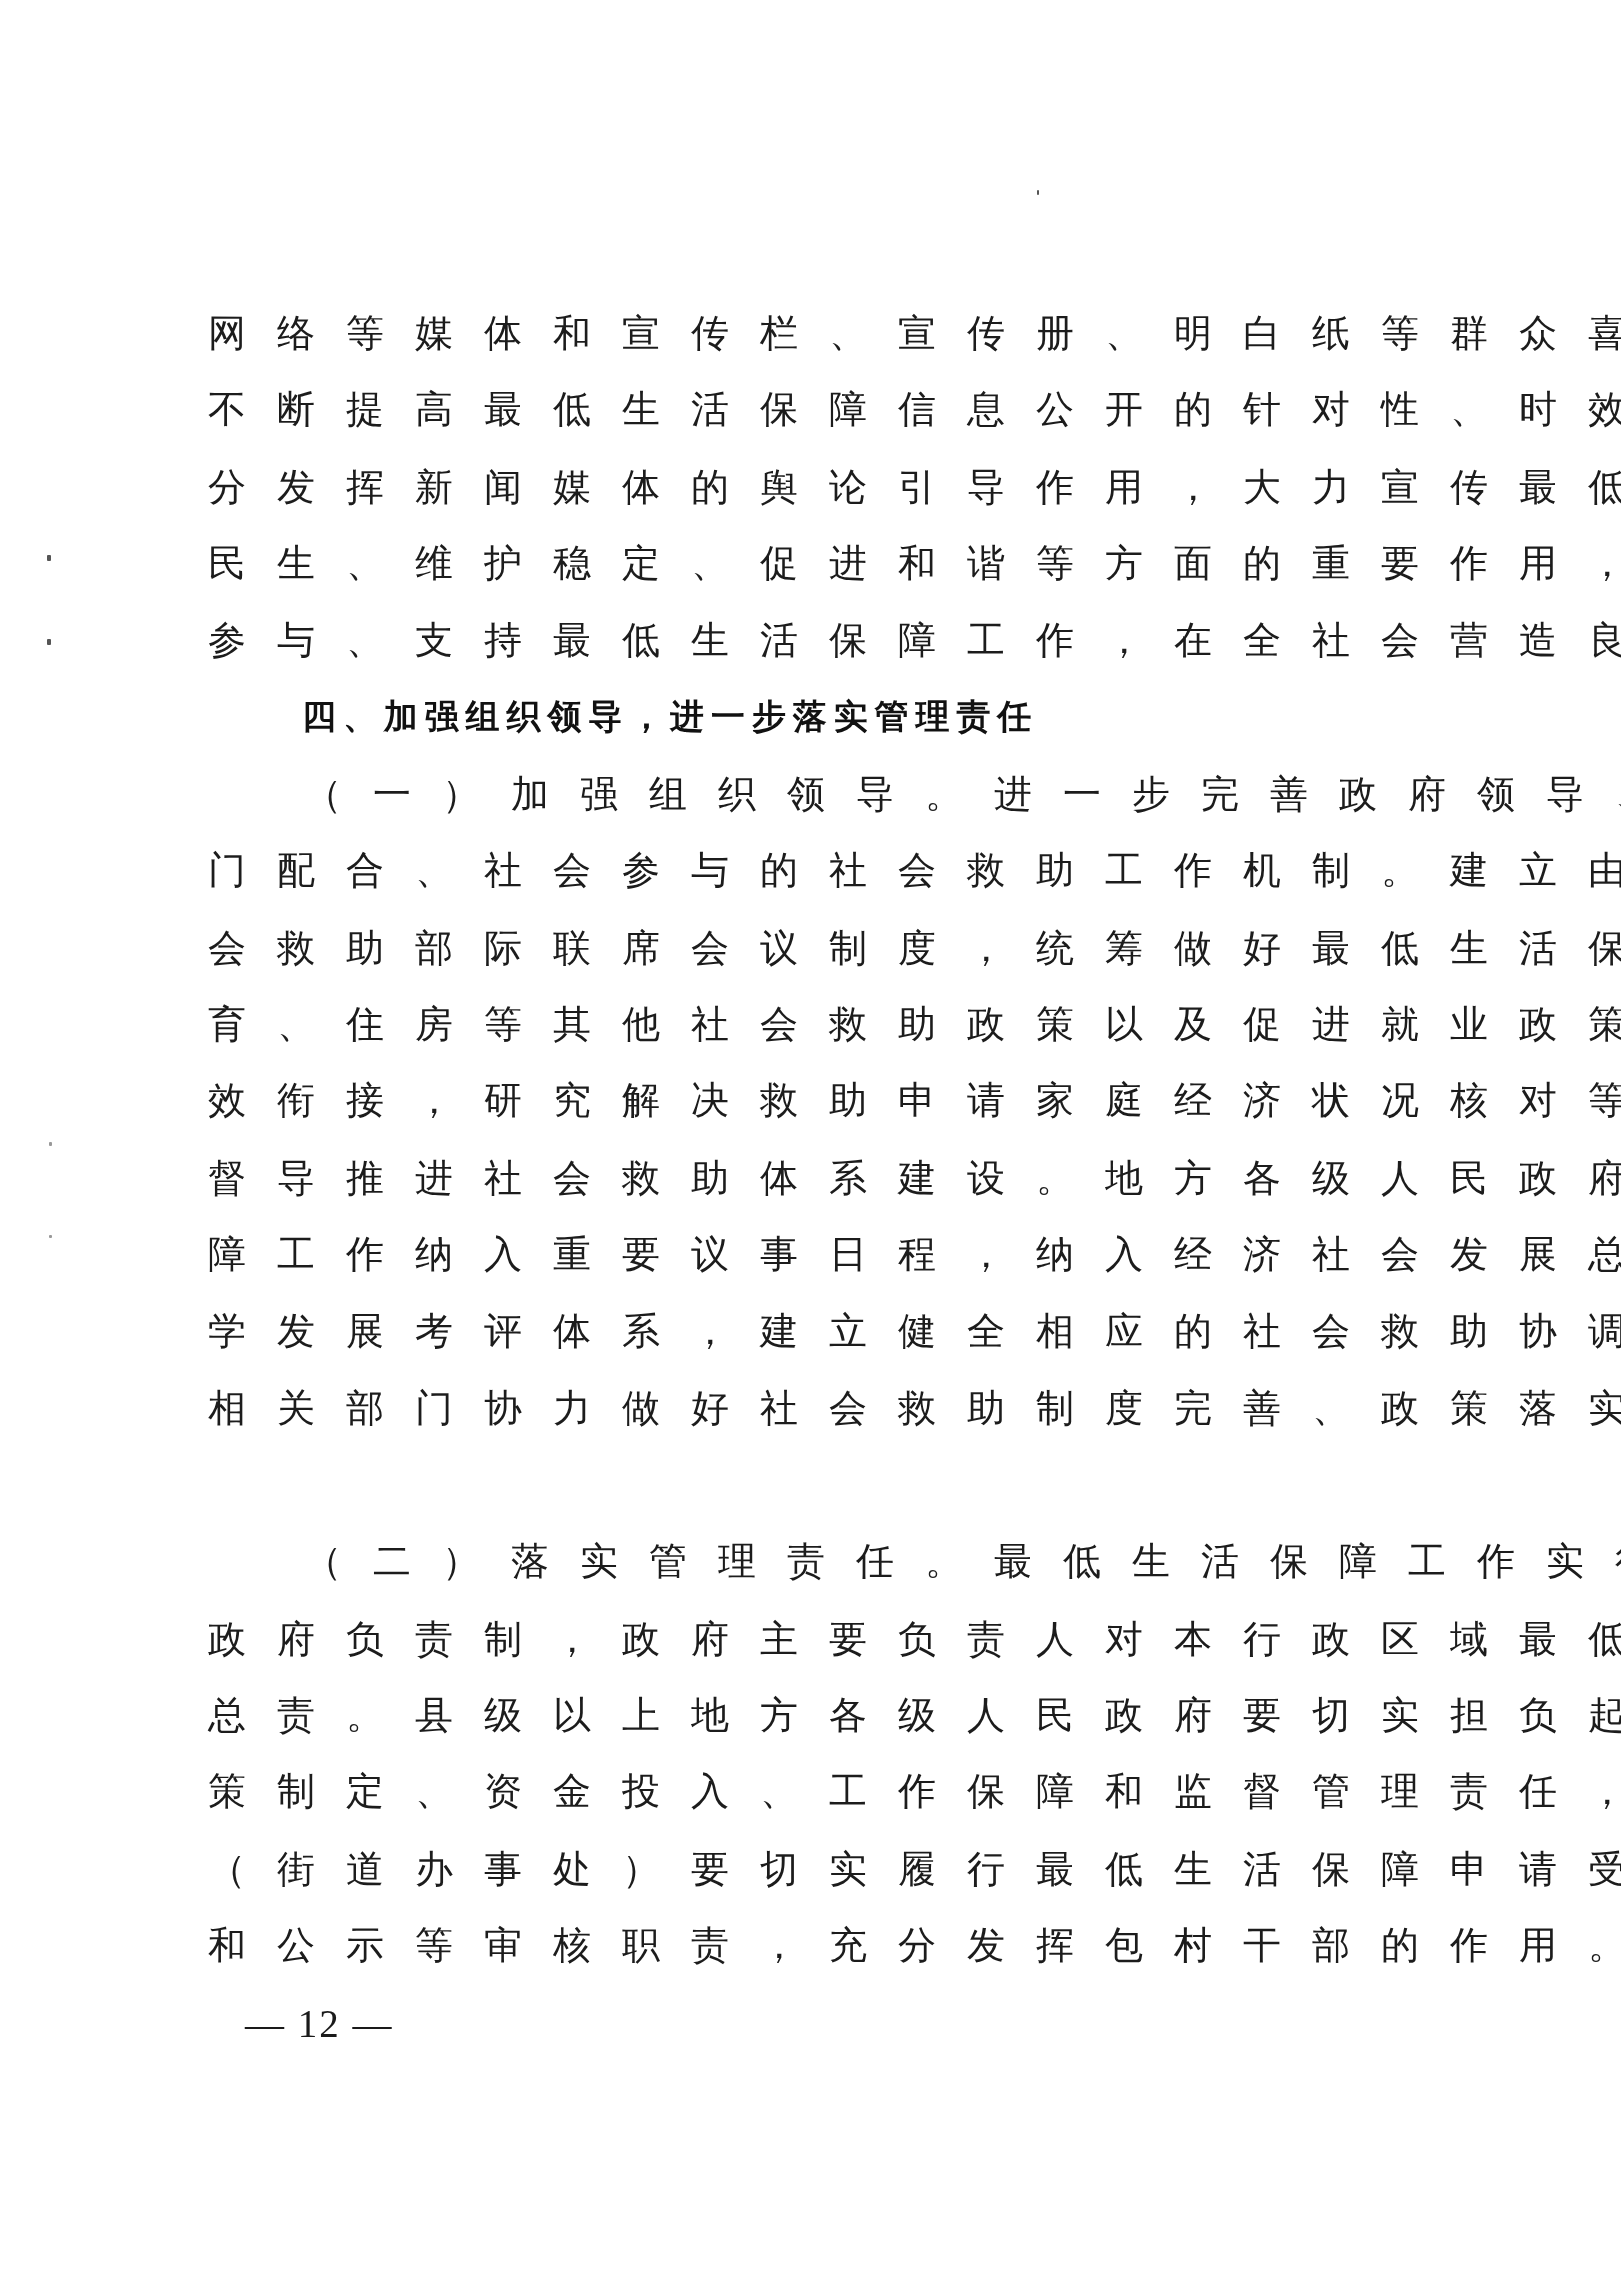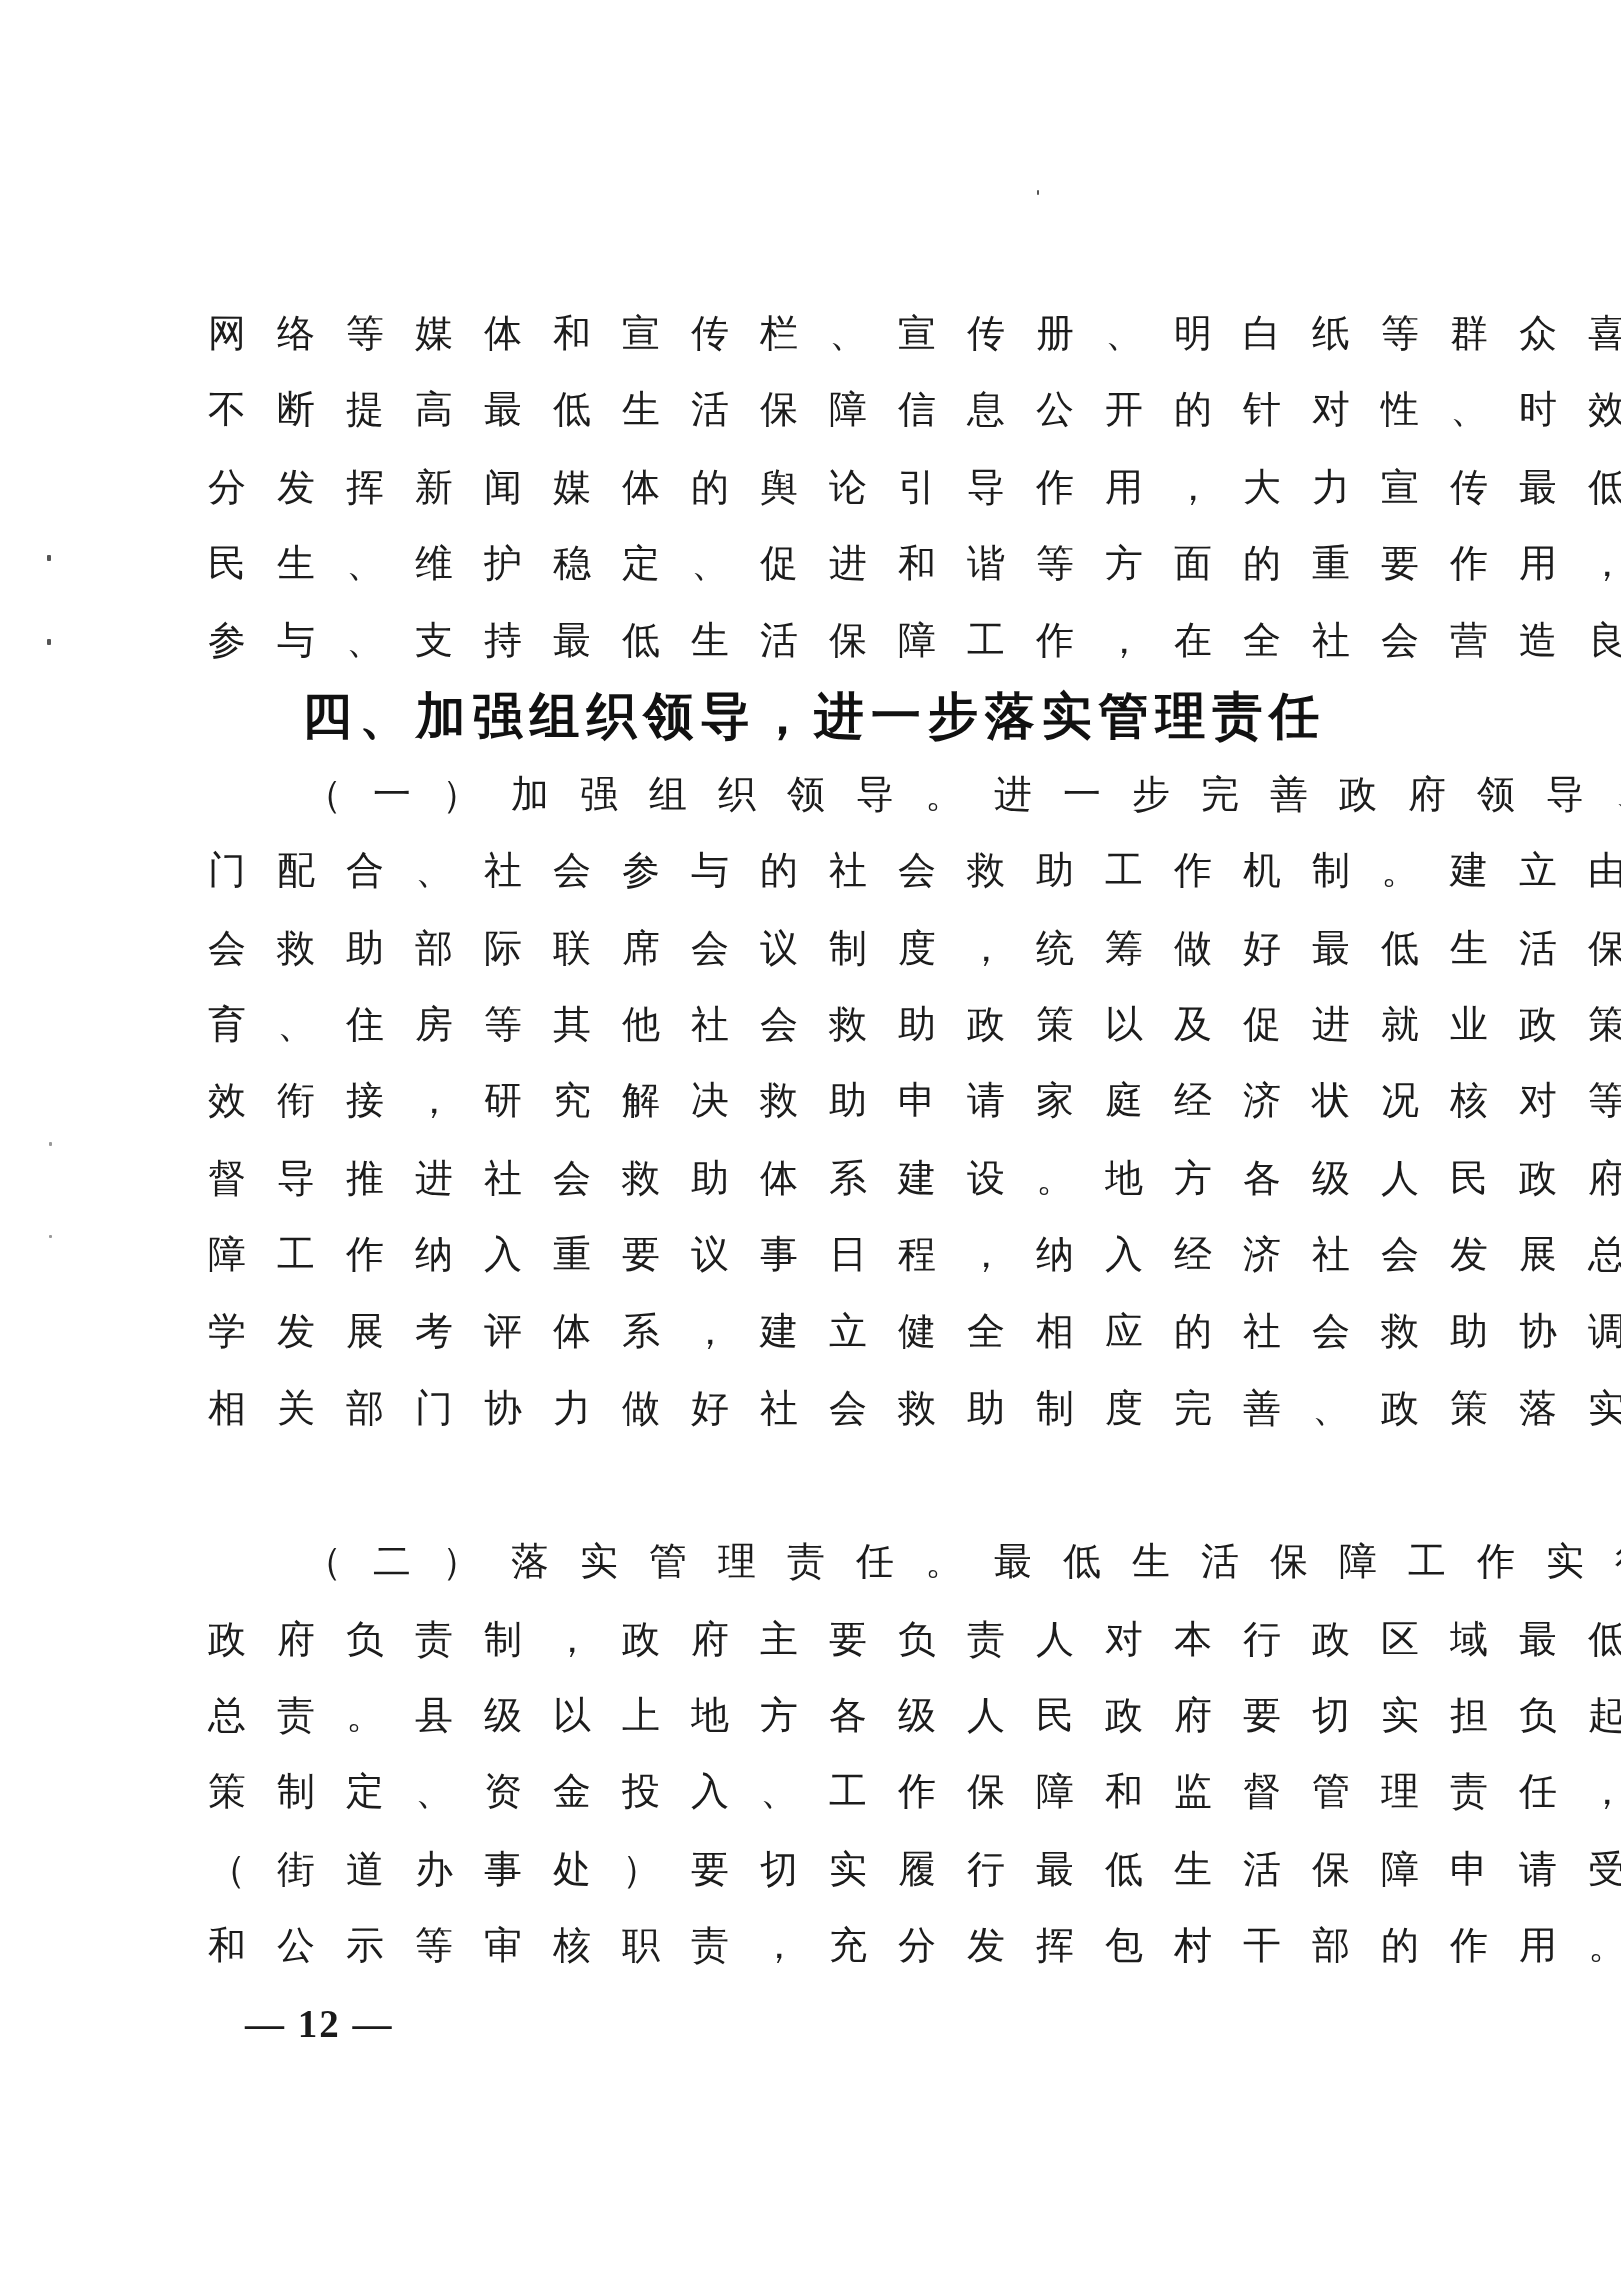--- a/index.html
+++ b/index.html
@@ -30,31 +30,31 @@
       left: 304px;
     }
     .heading {
       position: absolute;
       left: 302px;
       height: 76px;
       line-height: 76px;
       white-space: nowrap;
       font-family: "DejaVu Sans", "Liberation Sans", sans-serif;
       font-weight: bold;
-      font-size: 50px;
+      font-size: 34px;
       letter-spacing: 6.9px;
       color: #111111;
     }
     .page-number {
       position: absolute;
       left: 245px;
       top: 2001px;
       font-family: "Liberation Serif", "DejaVu Serif", serif;
       font-size: 39px;
-      font-weight: bold;
+      font-weight: normal;
       color: #1a1a1a;
       white-space: nowrap;
       letter-spacing: 2px;
     }
     .speck {
       position: absolute;
       background: #555;
       border-radius: 1px;
     }
   </style>

